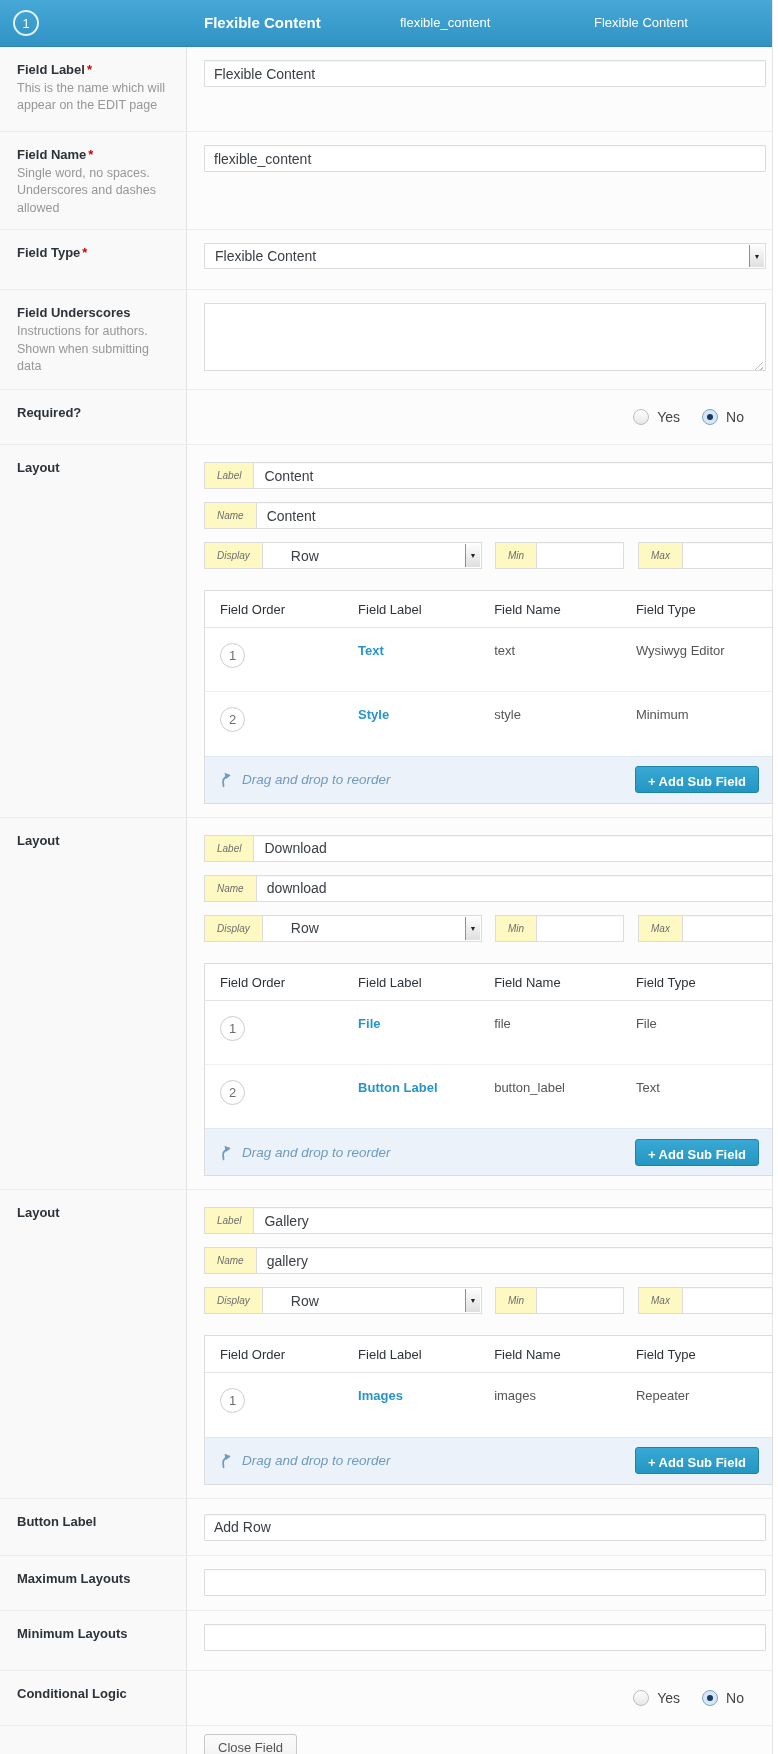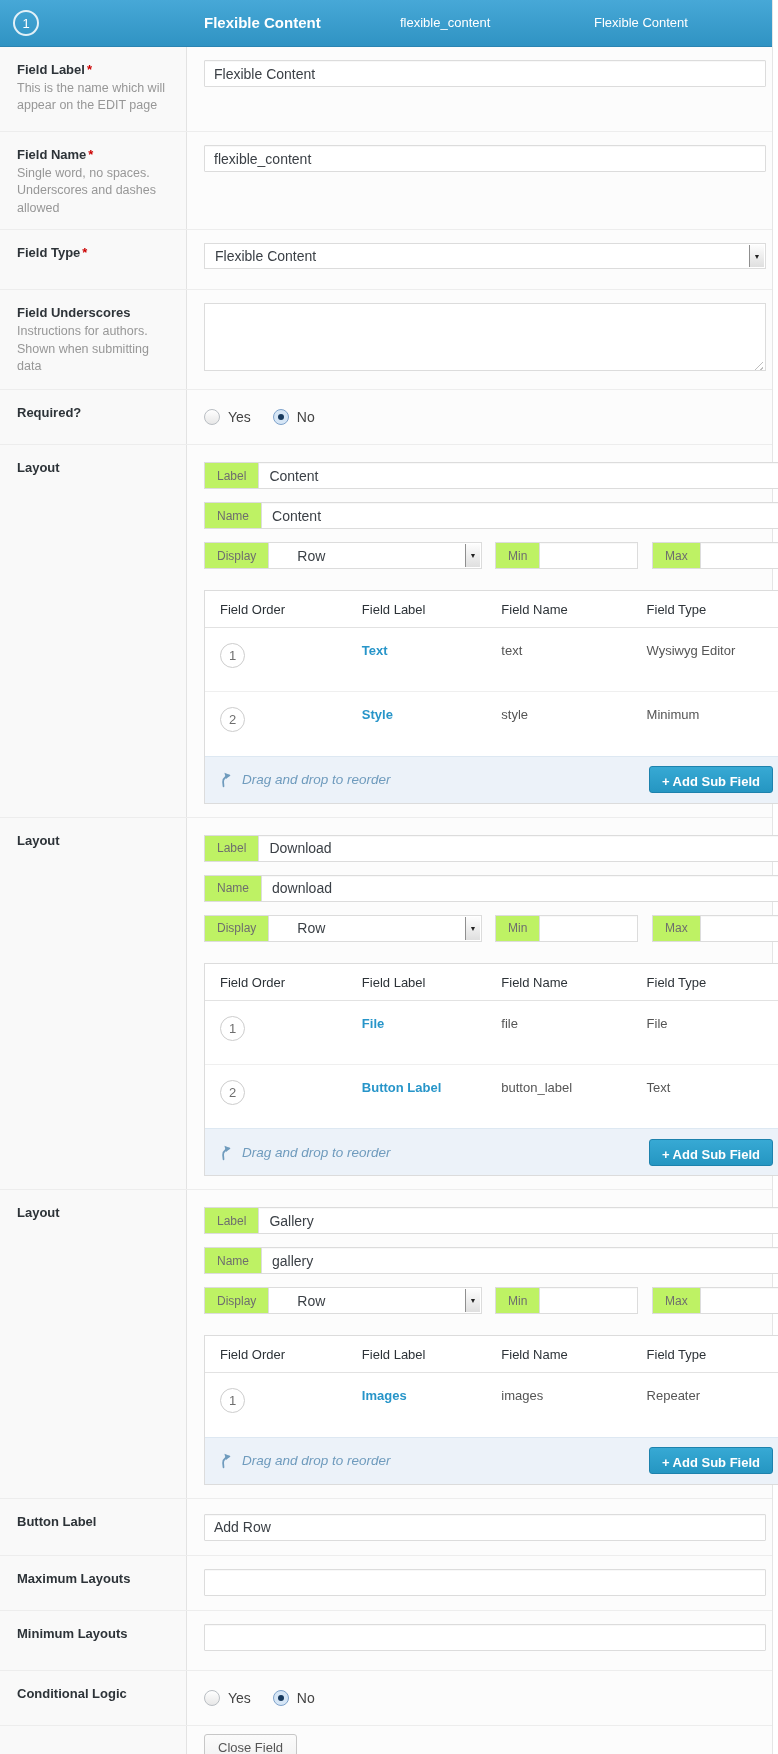--- a/index.html
+++ b/index.html
@@ -67,47 +67,47 @@
   }
   .ta-wrap{ position:relative; }
   .ta-grip{
     position:absolute; right:3px; bottom:5px; width:10px; height:10px;
     background:repeating-linear-gradient(135deg,#bfbfbf 0 1px,transparent 1px 4px);
     clip-path:polygon(100% 0,100% 100%,0 100%);
   }
   
   .pfx-input{ display:flex; border:1px solid #dcdcdc; background:#fff; height:27px; }
   .pfx{
-    background:#bef264; border-right:1px solid #dcdcdc;
-    color:#6e6e6e; font-size:12px;
-    display:flex; align-items:center; padding:0 12px; white-space:nowrap;
+    background:#fef9c3; border-right:1px solid #dcdcdc;
+    color:#6e6e6e; font-size:10px;
+    display:flex; align-items:center; padding:0 12px; white-space:nowrap;font-style:italic;
   }
   .pfx-val{ flex:1; display:flex; align-items:center; padding:0 10px; font-size:14px; color:#3b4046; }
 
   
   .fake-select{ position:relative; background:#fff; display:flex; align-items:center; cursor:pointer; }
   .fs-text{ padding:0 10px; font-size:14px; color:#3b4046; }
   .fs-arrow{
     position:absolute; top:1px; bottom:1px; right:1px; width:15px;
     border-left:1px solid #8f8f8f;
     background:linear-gradient(#fdfdfd,#dfdfdf);
     display:flex; align-items:center; justify-content:center;
     font-size:7px; color:#222;
   }
   .select-solo{ border:1px solid #dcdcdc; height:26px; }
   .sel-in-pfx{ flex:1; }
 
   
   .dmm{ display:flex; }
   .dmm .grp-display{ width:278px;gap:18px; }
-  .dmm .grp-min{ width:143px; margin-left:13px; }
+  .dmm .grp-min{ width:129px; margin-left:13px; }
   .dmm .grp-max{ width:135px; margin-left:14px; }
 
   
-  .radio-line{ display:flex; align-items:center; padding-top:6px; }
+  .radio-line{ display:flex; align-items:center; padding-top:6px;justify-content:flex-end; }
   .radio{
     width:16px; height:16px; border-radius:50%;
     border:1px solid #b9bec3; background:linear-gradient(#fff,#e7e7e7);
     display:inline-block; position:relative; cursor:pointer; flex:0 0 16px;
   }
   .radio.checked{ border-color:#7fa3cb; background:#d6e6f6; }
   .radio.checked::after{
     content:""; position:absolute; left:4px; top:4px;
     width:6px; height:6px; border-radius:50%; background:#173a5e;
   }

